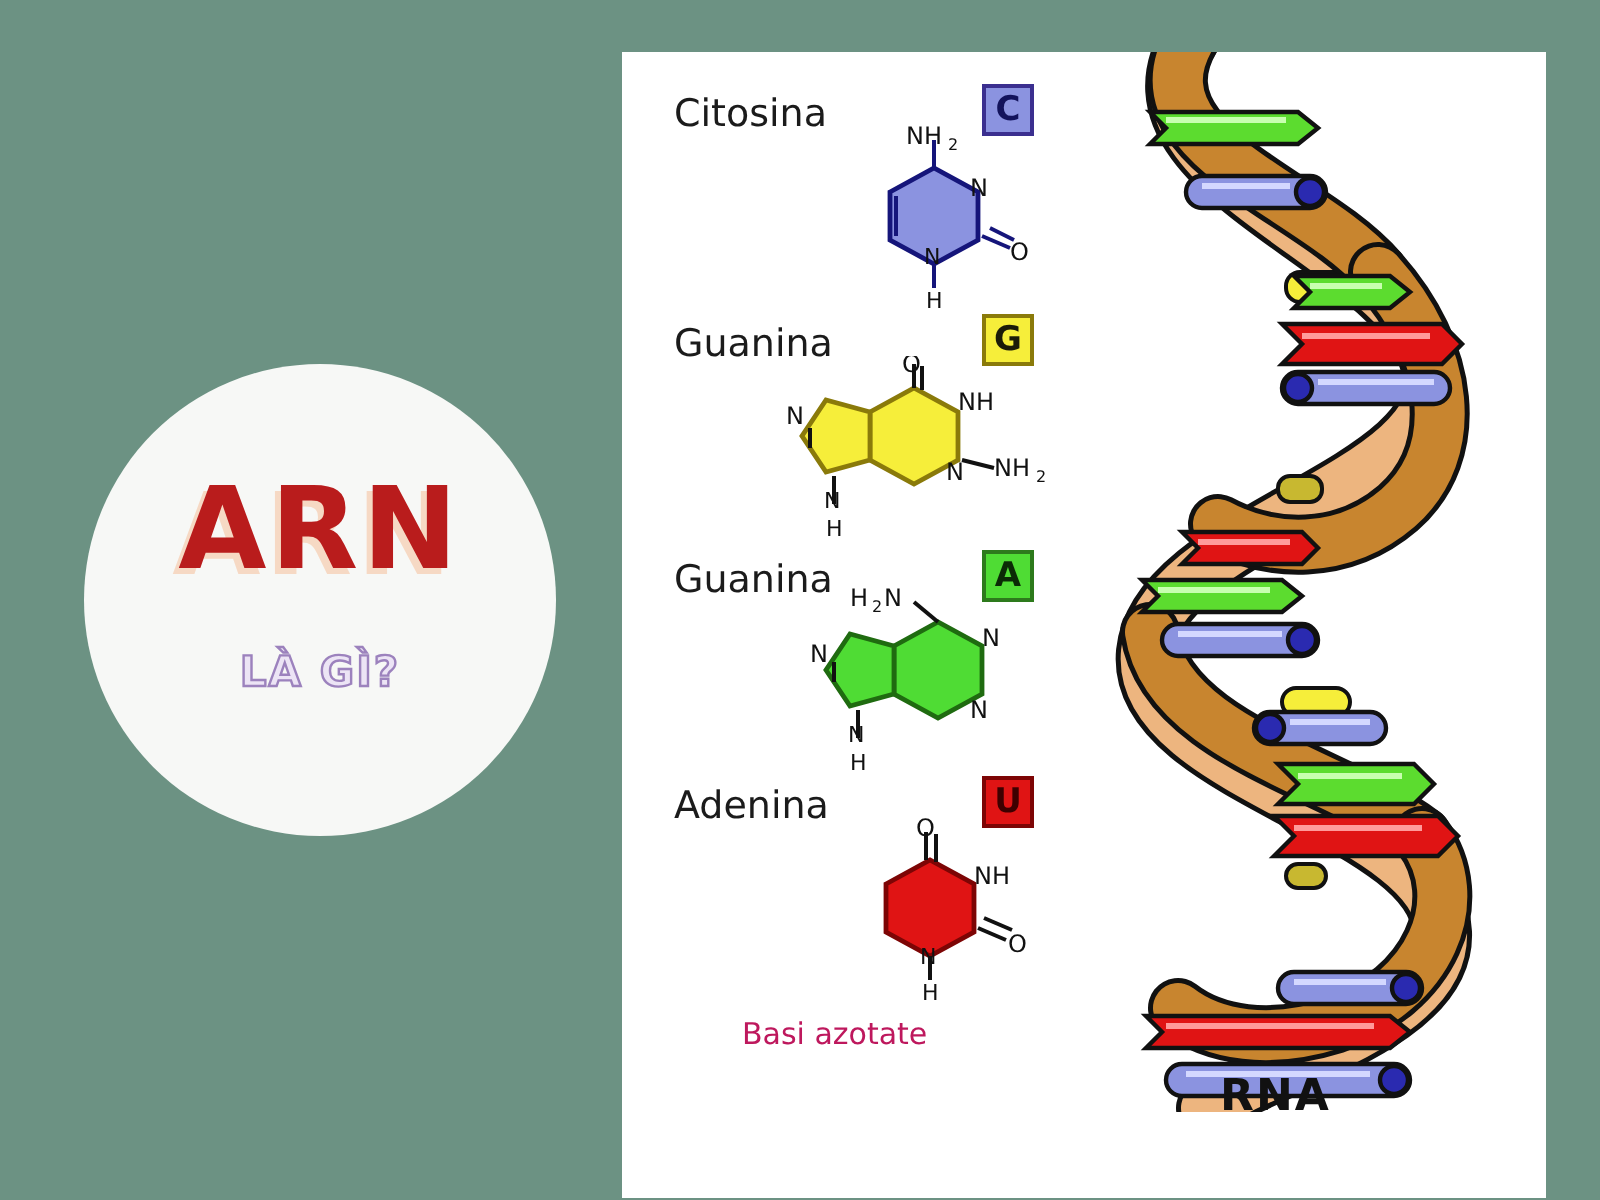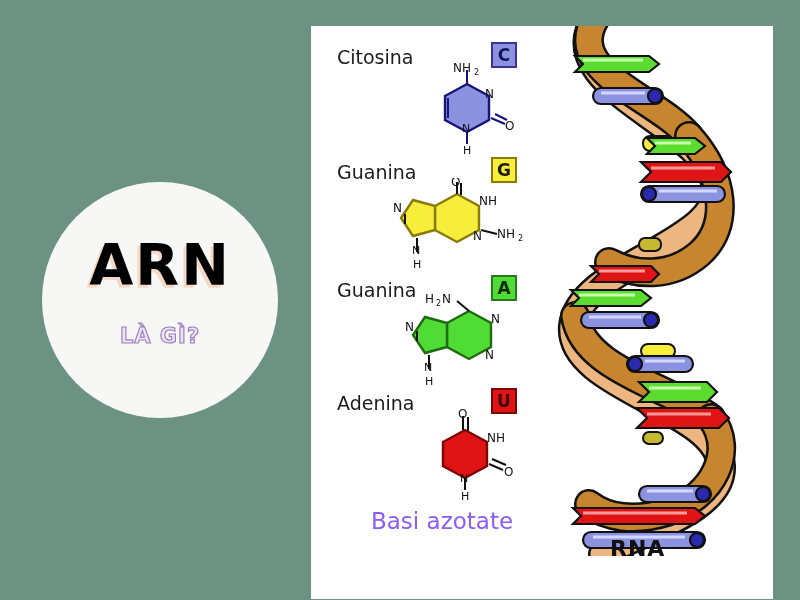--- a/index.html
+++ b/index.html
@@ -31,21 +31,21 @@
     display: flex;
     flex-direction: column;
     align-items: center;
     justify-content: center;
   }
   #arn-title {
     font-family: "DejaVu Sans", sans-serif;
     font-weight: bold;
     font-size: 57px;
     letter-spacing: 2px;
-    color: #000000;
+    color: #b91c1c;
     line-height: 1;
     text-shadow: -3px 3px 0 #f6d9c4;
     margin: 0 0 16px 0;
   }
   #la-gi {
     font-family: "DejaVu Sans", sans-serif;
     font-weight: bold;
     font-size: 21px;
     letter-spacing: 1px;
     line-height: 1;
@@ -87,23 +87,23 @@
   .badge-c { background: #8b93e0; border: 2.5px solid #3b2f8f; color: #13135c; }
   .badge-g { background: #f6ee3a; border: 2.5px solid #8a7a0a; color: #1b1b08; }
   .badge-a { background: #4fdc34; border: 2.5px solid #2d7a1c; color: #0b2a06; }
   .badge-u { background: #e01414; border: 2.5px solid #7d0505; color: #3d0000; }
 
   .mol { position: absolute; }
 
   .panel-caption {
     position: absolute;
     font-family: "DejaVu Sans", sans-serif;
-    font-size: 23px;
+    font-size: 15px;
     font-weight: 500;
-    color: #8b5cf6;
+    color: #be185d;
     white-space: nowrap;
   }
   #rna-caption {
     position: absolute;
     font-family: "DejaVu Sans", sans-serif;
     font-size: 22px;
     font-weight: bold;
     color: #111111;
     letter-spacing: 1px;
     white-space: nowrap;

